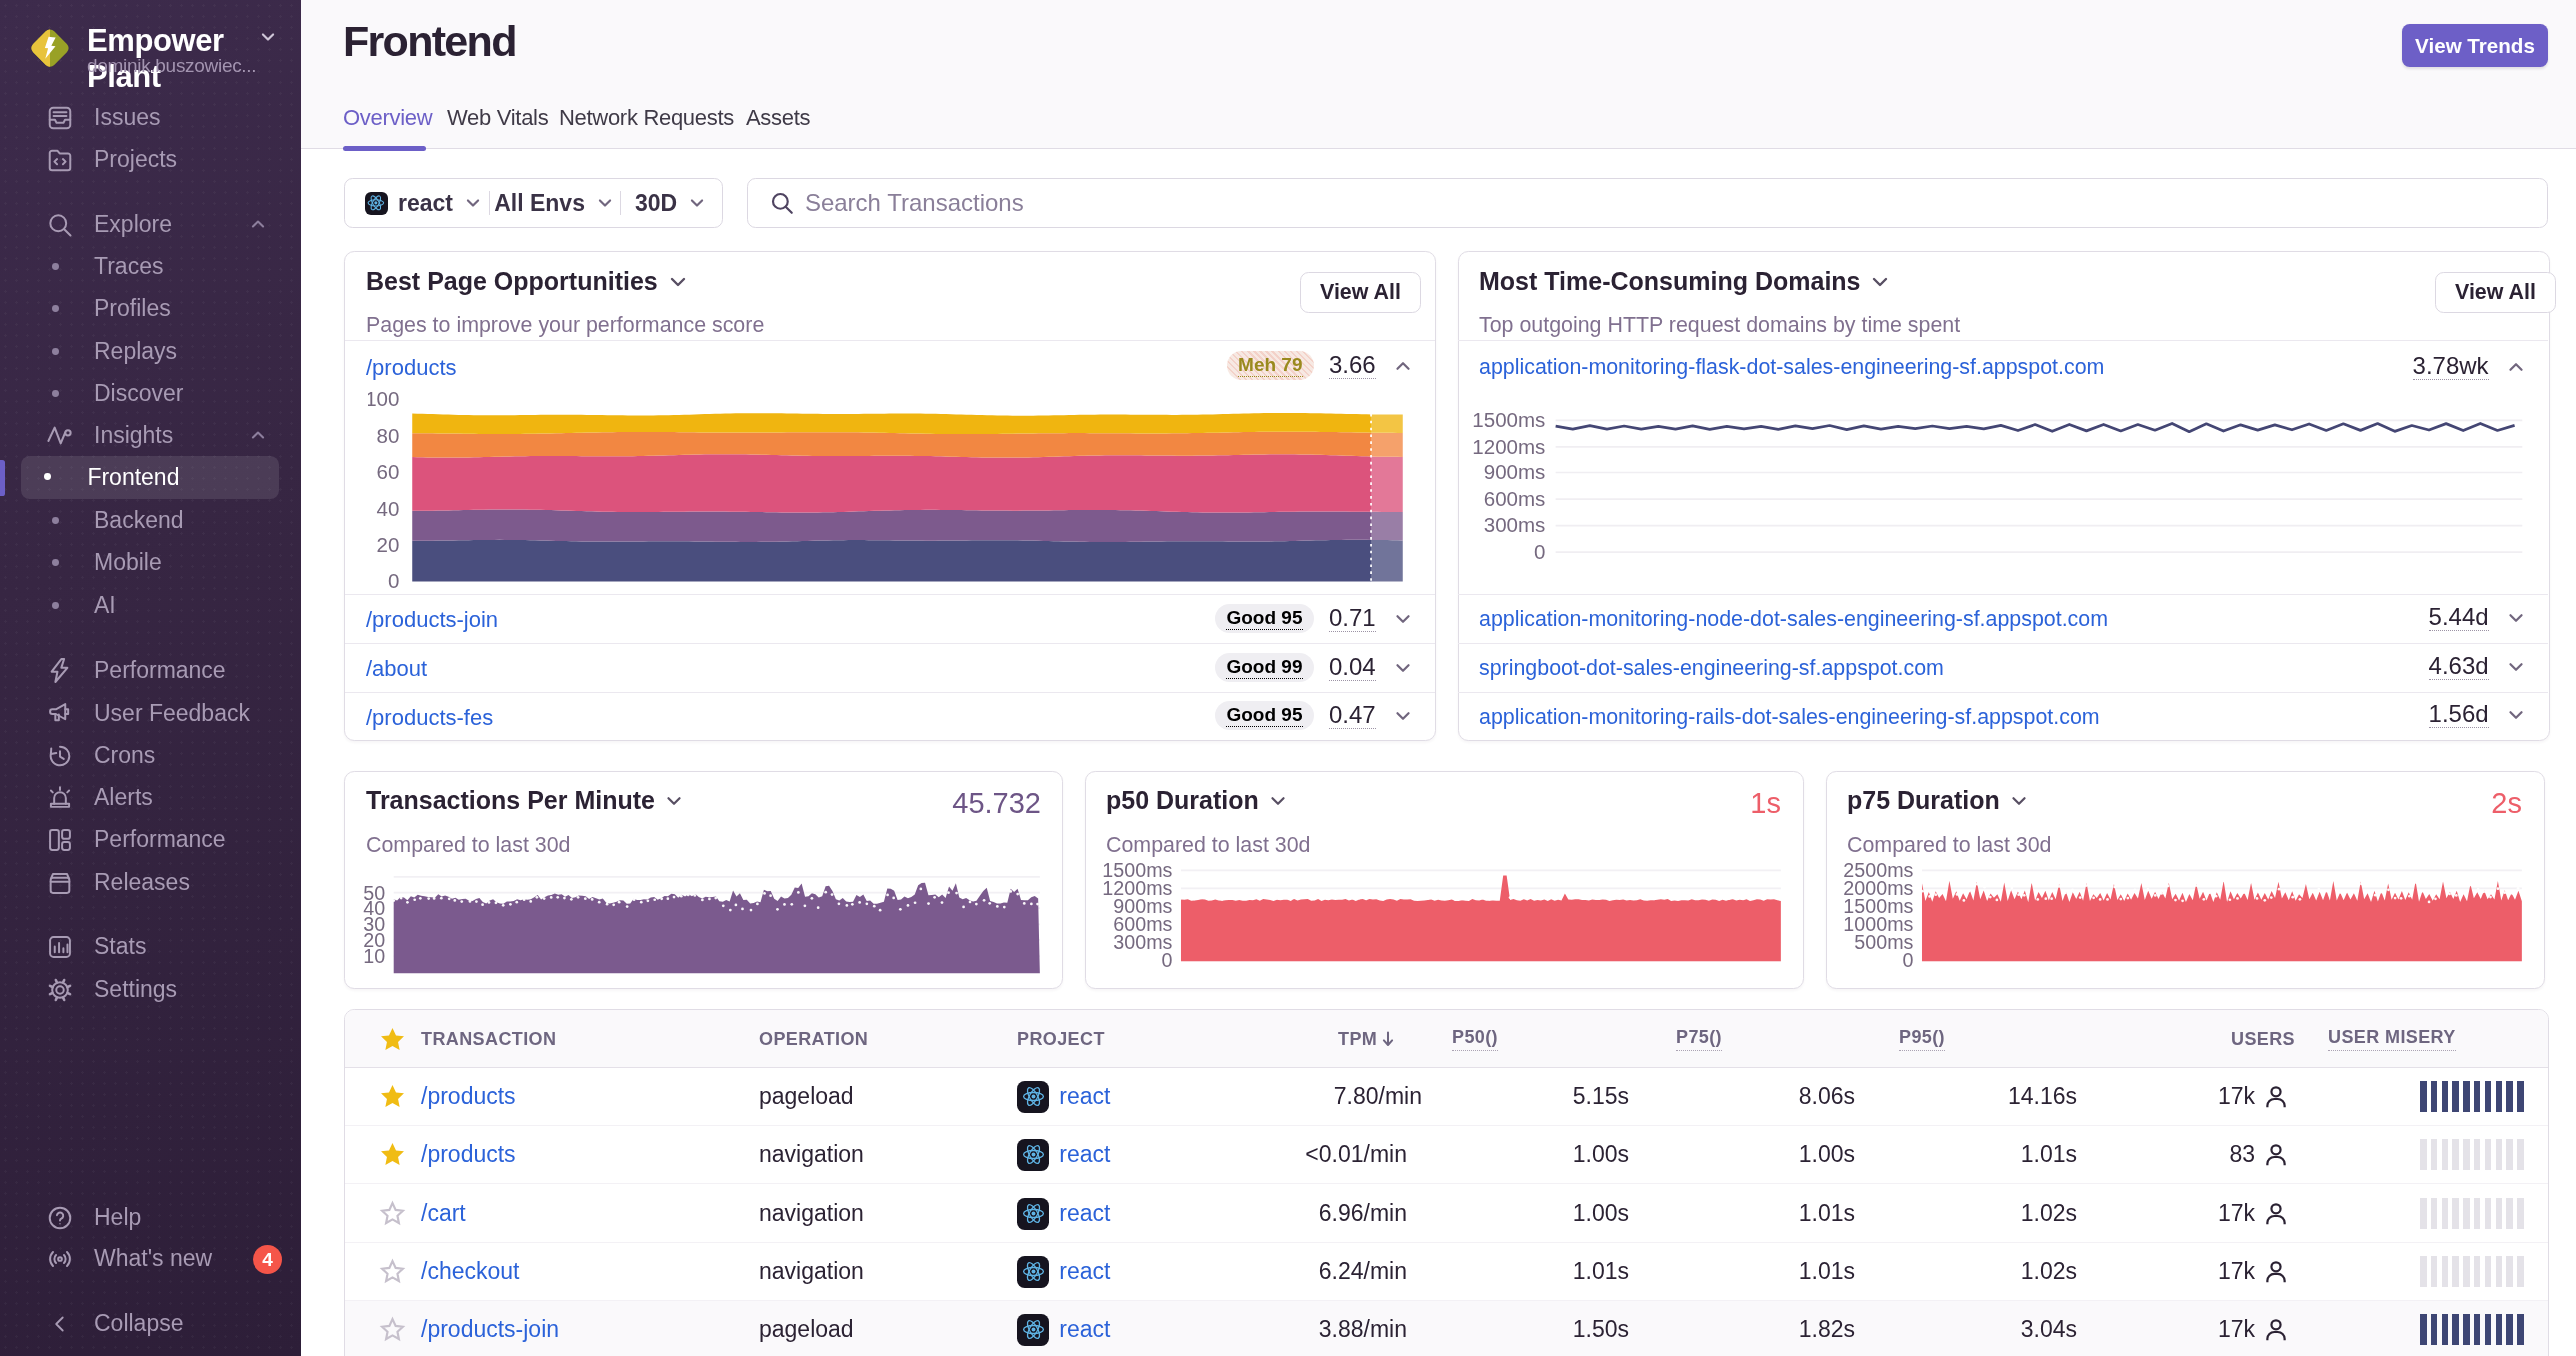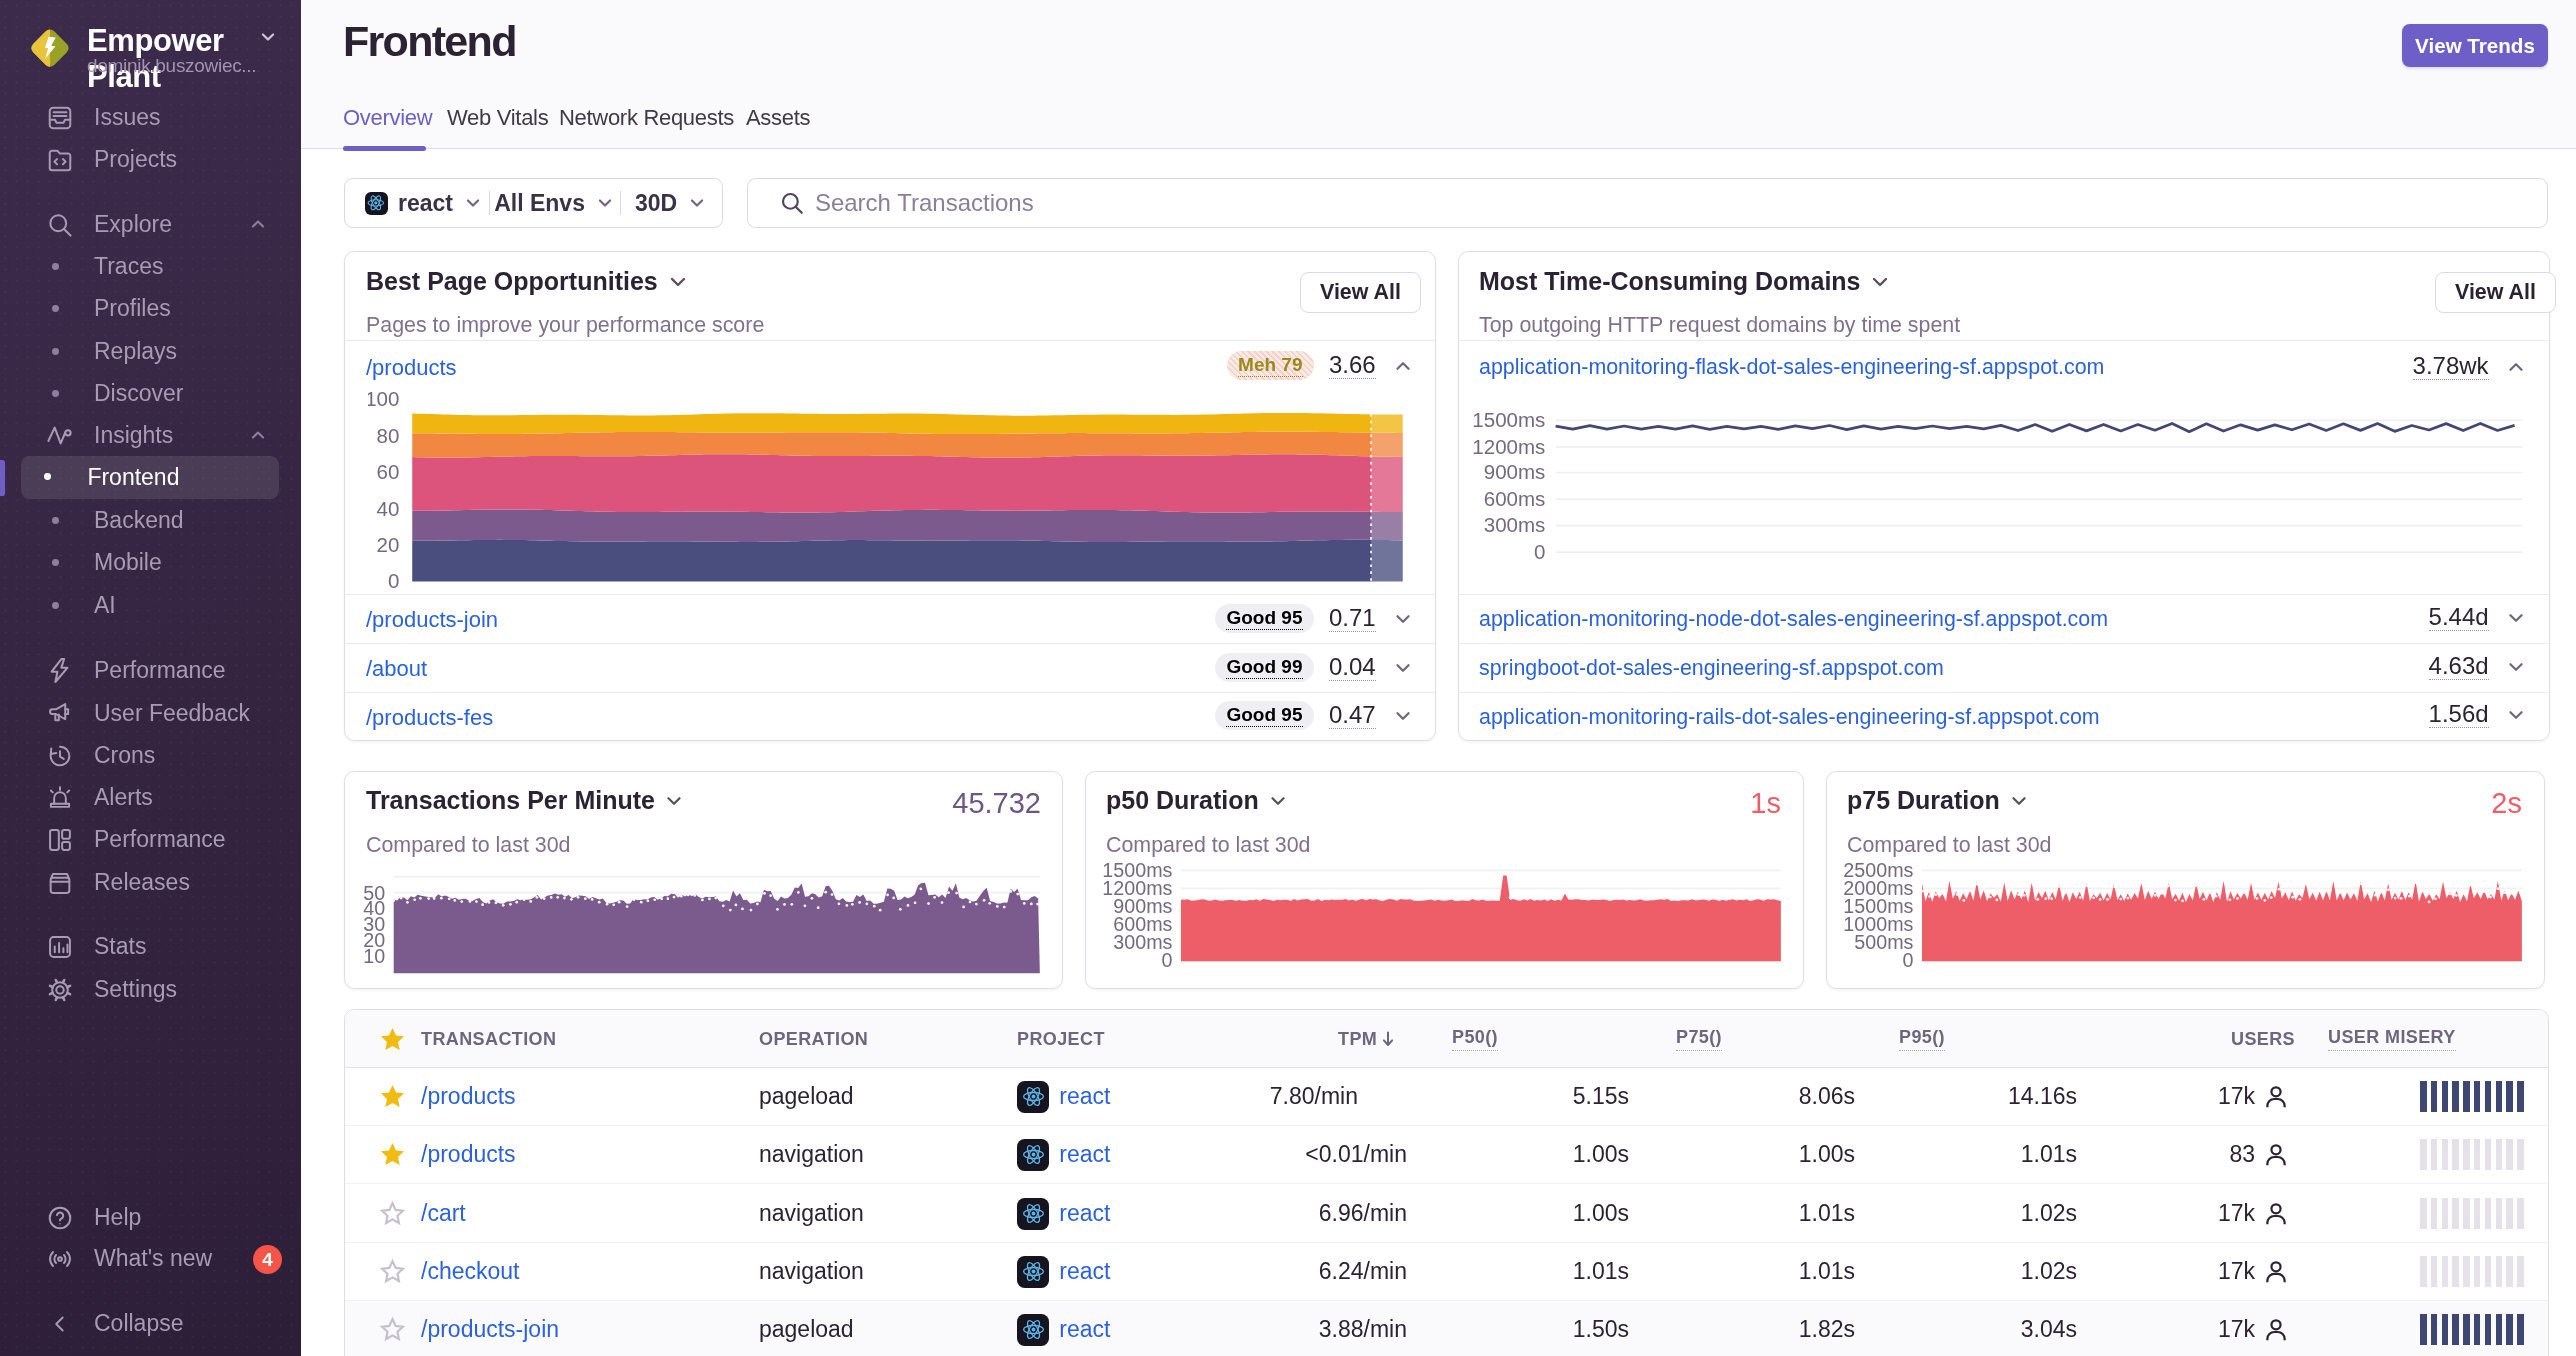--- a/index.html
+++ b/index.html
@@ -21,21 +21,21 @@
 #h1t{position:absolute;left:343px;top:17px;font-size:43px;font-weight:bold;color:#2b2233;letter-spacing:-1.7px;}
 #vtrends{position:absolute;left:2402px;top:24px;width:146px;height:43px;background:#6d5fc7;border-radius:7.7px;color:#fff;
  font-size:20.6px;font-weight:bold;display:flex;align-items:center;justify-content:center;box-shadow:0 1.7px 2.6px rgba(43,34,51,0.12);}
 .tab{position:absolute;top:105px;font-size:22px;letter-spacing:-0.3px;color:#3f3a47;}
 .tabactive{color:#6c5fc7;}
 #tabline{position:absolute;left:343px;top:146px;width:83px;height:5.1px;border-radius:2.6px;background:#6c5fc7;z-index:3;}
 
 #filters{position:absolute;left:344px;top:178px;width:379px;height:50px;border:0.9px solid #dcd8e2;border-radius:8.6px;background:#fff;display:flex;}
 #filters .seg{display:flex;align-items:center;justify-content:center;gap:8.6px;font-size:23px;font-weight:bold;color:#3a3246;}
 #filters .sep{width:0.9px;background:#dcd8e2;margin:0;}
-#search{position:absolute;left:747px;top:178px;width:1801px;height:50px;border:0.9px solid #dcd8e2;border-radius:8.6px;background:#fff;display:flex;align-items:center;padding-left:10px;}
+#search{position:absolute;left:747px;top:178px;width:1801px;height:50px;border:0.9px solid #dcd8e2;border-radius:8.6px;background:#fff;display:flex;align-items:center;}
 #search .ph{color:#8a7f99;font-size:24px;}
 
 .card{position:absolute;background:#fff;border:0.9px solid #e0dce5;border-radius:10.3px;box-shadow:0 1.7px 2.6px rgba(43,34,51,0.04);}
 .ctitle{font-size:25px;font-weight:bold;color:#2b2233;display:flex;align-items:center;gap:6.9px;}
 .csub{font-size:21.4px;color:#80708f;margin-top:8.6px;}
 .viewall{position:absolute;height:41px;padding:0 19px;border:0.9px solid #dcd8e2;border-radius:8.6px;background:#fff;
  font-size:21.4px;font-weight:bold;color:#2b2233;display:flex;align-items:center;}
 .rowlink{font-size:22px;color:#2b62d9;white-space:nowrap;}
 .pill{height:29px;border-radius:14.6px;padding:0 11px;display:flex;align-items:center;font-size:19px;font-weight:bold;}
 .pill.meh{background:#f7e9e3;background-image:repeating-linear-gradient(45deg,rgba(231,126,107,0.22) 0 1.7px,transparent 1.7px 4.3px);color:#9a8a1e;}
@@ -807,21 +807,21 @@
             <g stroke="#5fb3e4" stroke-width="1.3" fill="none">
 <ellipse cx="12" cy="12" rx="9.5" ry="3.8"></ellipse>
               <ellipse cx="12" cy="12" rx="9.5" ry="3.8" transform="rotate(60 12 12)"></ellipse>
 <ellipse cx="12" cy="12" rx="9.5" ry="3.8" transform="rotate(120 12 12)"></ellipse>
             </g>
             <circle cx="12" cy="12" r="1.9" fill="#5fb3e4"></circle>
           </svg>
         </span>
         <span class="tlink">react</span>
       </div>
-      <div class="td tdr" style="left:842px;width:171px;">7.80/min</div>
+      <div class="td tdr" style="left:906px;width:171px;">7.80/min</div>
       <div class="td tdr" style="left:1113px;width:171px;">5.15s</div>
       <div class="td tdr" style="left:1339px;width:171px;">8.06s</div>
       <div class="td tdr" style="left:1561px;width:171px;">14.16s</div>
       <div class="td tdr" style="left:1773px;width:137px;">17k</div>
       <div class="td" style="left:1917px;">
         <svg width="28" height="28" viewBox="0 0 24 24">
           <circle cx="12" cy="7.6" r="3.9" stroke="#2b2233" stroke-width="1.9" fill="none"></circle>
           <path d="M4.6 20.8 v-1.2 a5.9 5.9 0 0 1 5.9-5.9 h3 a5.9 5.9 0 0 1 5.9 5.9 v1.2" stroke="#2b2233" stroke-width="1.9" fill="none" stroke-linejoin="round"></path>
         </svg>
       </div>

